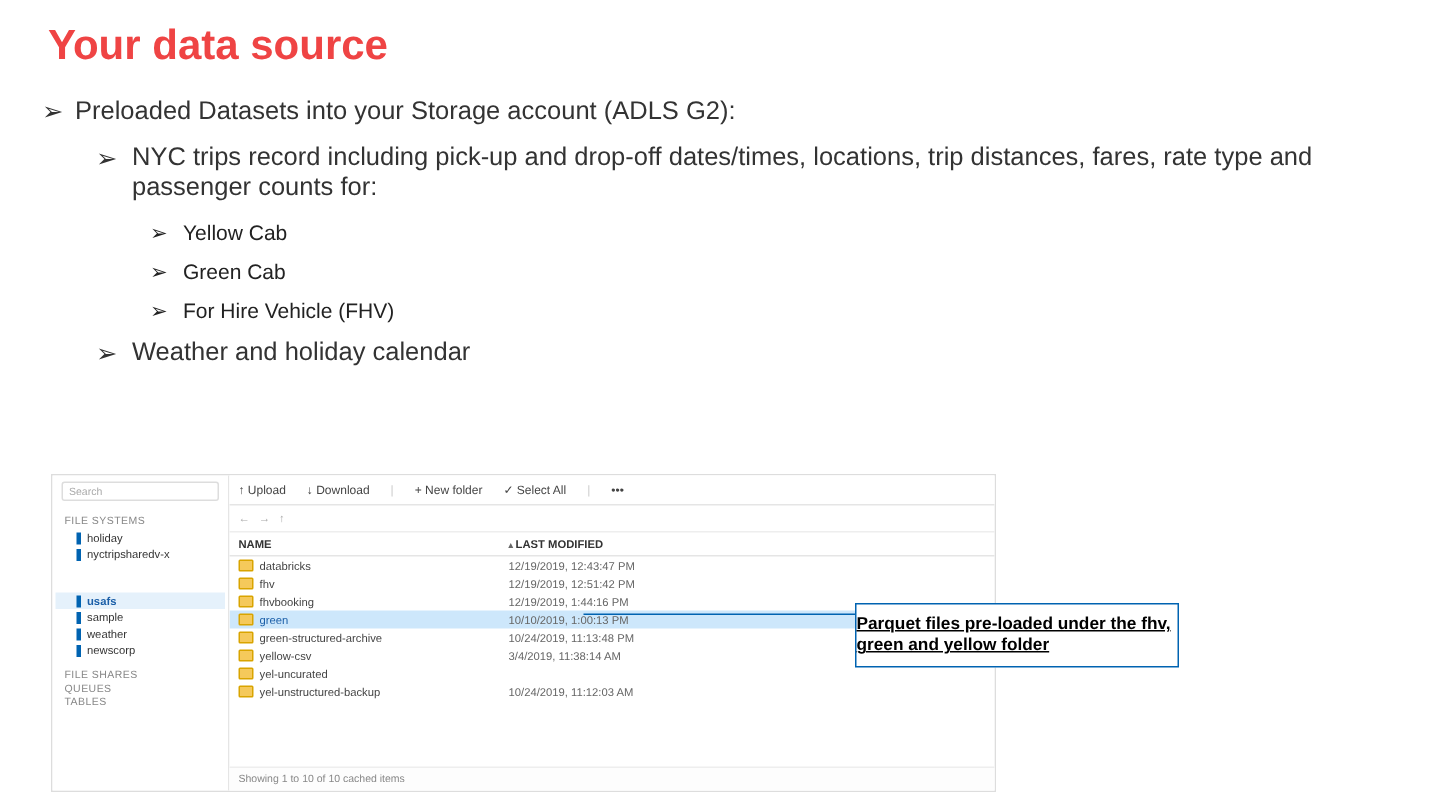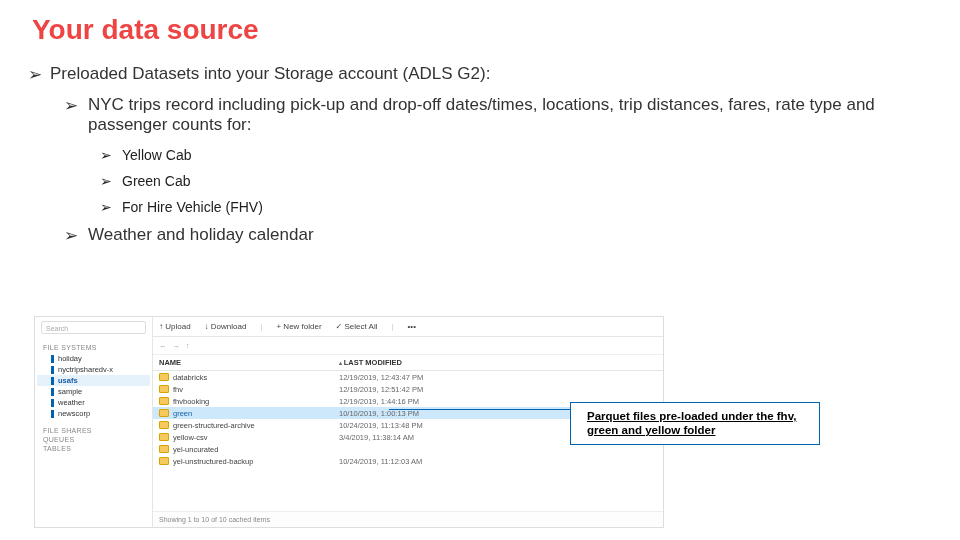--- a/index.html
+++ b/index.html
@@ -83,20 +83,21 @@
     align-items: center;
     gap: 4px;
     padding: 1px 6px 1px 14px;
     font-size: 7.5px;
     color: #333;
   }
   .side-item.sel {
     background: #e5f1fb;
     color: #1b5fa8;
     font-weight: 600;
+    margin-top: 20px;
   }
   .bar-blue { width: 3px; height: 8px; background: #0063B1; flex: none; }
 
   .exp-main { flex: 1; background: #fff; display: flex; flex-direction: column; }
   .crumb {
     height: 18px;
     display: flex;
     align-items: center;
     gap: 6px;
     padding: 0 6px;
@@ -137,24 +138,24 @@
     padding: 0 6px;
     font-size: 7px;
     color: #888;
     background: #fdfdfd;
   }
 
   .callout {
     position: absolute;
     left: 570px;
     top: 402px;
-    width: 250px;
+    width: 216px;
     background: #fff;
     border: 1px solid #0063B1;
-    padding: 6px 16px;
+    padding: 6px 0;
     font-size: 11.5px;
     font-weight: 700;
     line-height: 1.25;
     text-decoration: underline;
     color: #000;
   }
   .callout-line {
     position: absolute;
     left: 389px;
     top: 409px;

